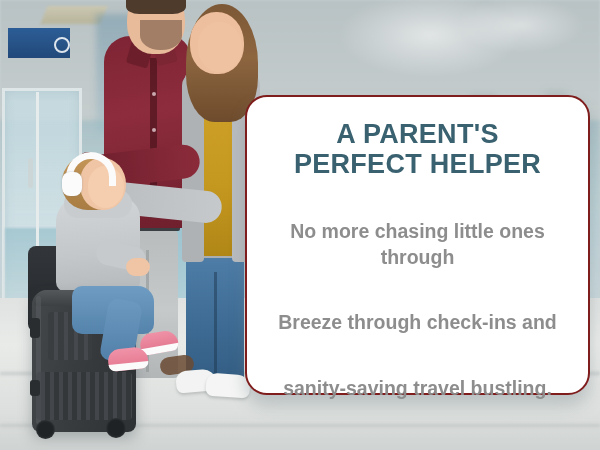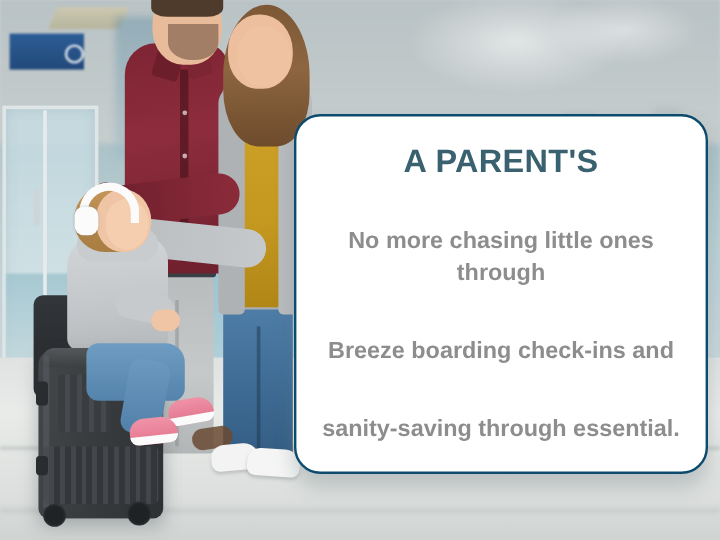--- a/index.html
+++ b/index.html
@@ -380,21 +380,21 @@
 
   
   .card {
     position: absolute;
     left: 245px;
     top: 95px;
     width: 345px;
     height: 300px;
     box-sizing: border-box;
     background: #ffffff;
-    border: 2px solid #0c4a6e;
+    border: 2px solid #7f1d1d;
     border-radius: 22px;
     box-shadow: 0 10px 16px rgba(110,125,130,.32);
     padding: 22px 18px 18px;
     text-align: center;
   }
   .card-title {
     color: #39616f;
     font-size: 27px;
     font-weight: bold;
     line-height: 1.12;
@@ -494,21 +494,22 @@
     <div class="kid-shoe1"></div>
 
     <div class="shoe-m1"></div>
     <div class="shoe-w1"></div>
     <div class="shoe-w2"></div>
   </div>
 
   <div class="card">
     <h1 class="card-title">
       <span class="tline">A PARENT'S</span>
+      <span class="tline">PERFECT HELPER</span>
     </h1>
     <p class="card-body">
       <span class="bline">No more chasing little ones through</span>
-      <span class="bline">Breeze boarding check-ins and</span>
-      <span class="bline">sanity-saving through essential.</span>
+      <span class="bline">Breeze through check-ins and</span>
+      <span class="bline">sanity-saving travel bustling.</span>
     </p>
   </div>
 
 </div>
 
 </body></html>

